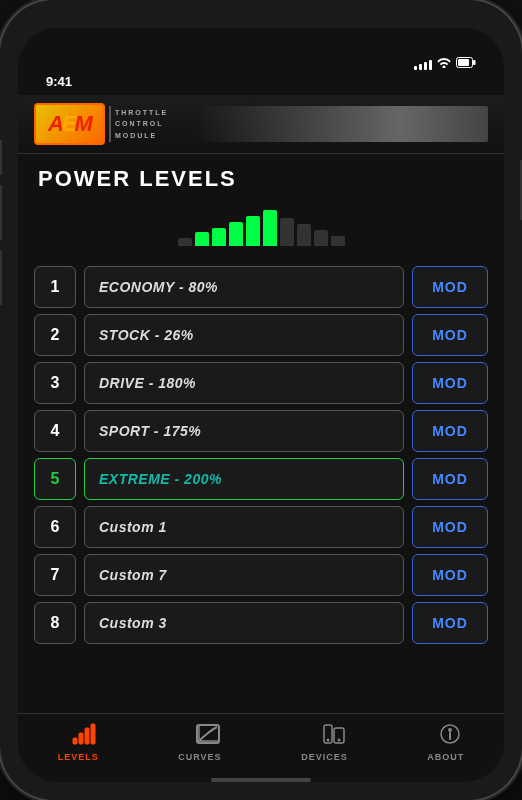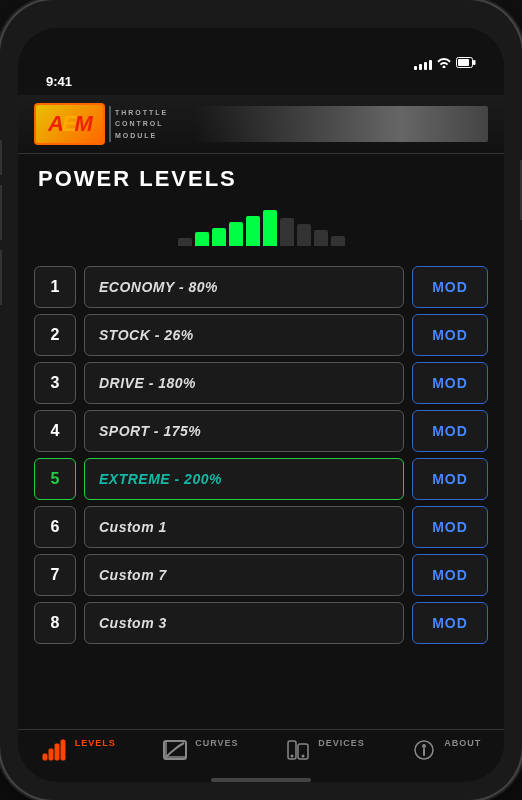--- a/index.html
+++ b/index.html
@@ -220,22 +220,22 @@
       background: #111;
       border-top: 1px solid #333;
       padding: 8px 0 12px;
       display: flex;
       justify-content: space-around;
       align-items: center;
       flex-shrink: 0;
     }
     .nav-item {
       display: flex;
-      flex-direction: row;
-      align-items: flex-start;
+      flex-direction: column;
+      align-items: flex-end;
       gap: 6px;
       cursor: pointer;
     }
     .nav-icon {
       width: 28px;
       height: 24px;
       display: flex;
       align-items: center;
       justify-content: center;
     }

